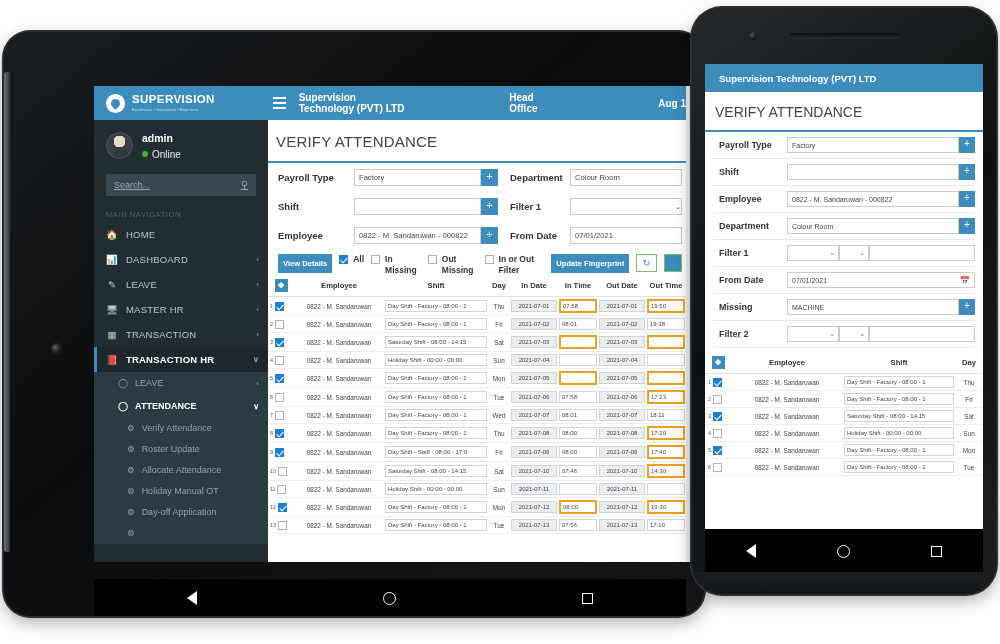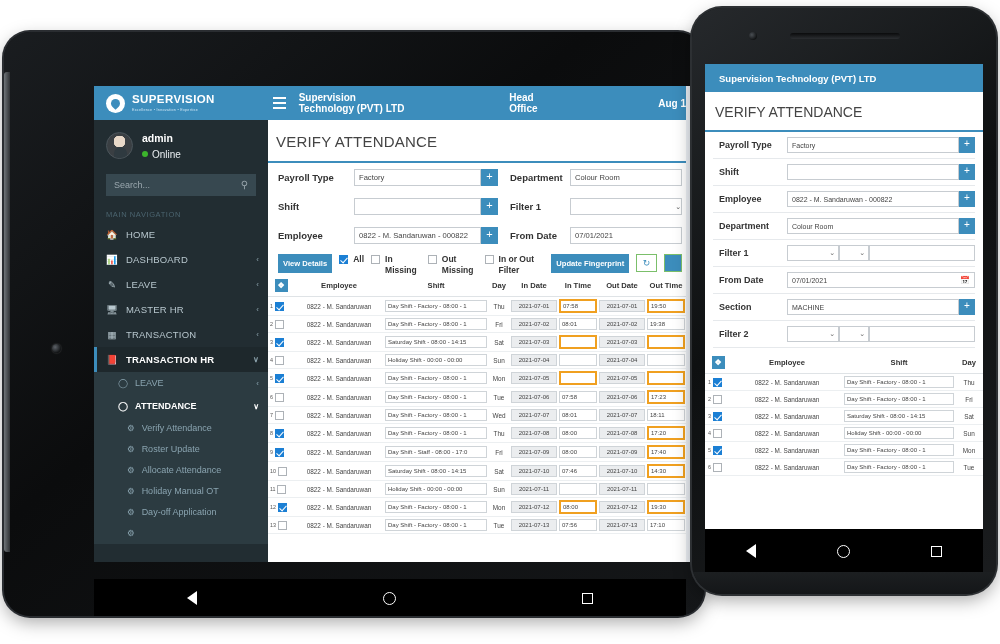--- a/index.html
+++ b/index.html
@@ -145,21 +145,21 @@
     background:#2f3a40; border-radius:7px 7px 0 0;
   }
   .sb-username{ color:#fff; font-size:10.5px; font-weight:bold; line-height:1.3; }
   .sb-status{ font-size:10px; color:#e8edf0; display:flex; align-items:center; gap:4px; margin-top:3px;}
   .sb-dot{ width:6px; height:6px; border-radius:50%; background:#3cb42c; display:inline-block; }
 
   .sb-search{
     margin:4px 12px 0 12px; height:22px; background:#374850; border:1px solid #374850;
     display:flex; align-items:center; padding:0 7px; justify-content:space-between;
   }
-  .sb-search span{ font-size:9px; color:#9aa7ae; }
+  .sb-search span{ font-size:9px; color:#9aa7ae;text-decoration:underline; }
   .sb-search .mag{ color:#9aa7ae; font-size:10px; }
 
   .sb-section{ margin:14px 0 3px 12px; font-size:7.5px; color:#4b646f; letter-spacing:.6px; }
   .sb-item{
     display:flex; align-items:center; height:25px; padding:0 9px 0 12px;
     font-size:9.5px; color:#b8c7ce; gap:8px; letter-spacing:.2px;
   }
   .sb-item .ic{ width:12px; text-align:center; font-size:9.5px; }
   .sb-item .lbl{ flex:1; }
   .sb-item .car{ font-size:8px; color:#8aa0aa; }
@@ -809,21 +809,21 @@
             <div class="sep"></div>
             <div class="ph-row">
               <div class="ph-lbl">From Date</div>
               <div class="ph-date">
                 <span>07/01/2021</span>
                 <span class="cal-ic">📅</span>
               </div>
             </div>
             <div class="sep"></div>
             <div class="ph-row">
-              <div class="ph-lbl">Section</div>
+              <div class="ph-lbl">Missing</div>
               <div class="ph-inp">MACHINE</div>
               <div class="ph-plus">+</div>
             </div>
             <div class="sep"></div>
             <div class="ph-row">
               <div class="ph-lbl">Filter 2</div>
               <div class="ph-sel" style="width:52px">⌄</div>
               <div class="ph-sel" style="width:30px">⌄</div>
               <div class="ph-inp" style="flex:1"></div>
             </div>

